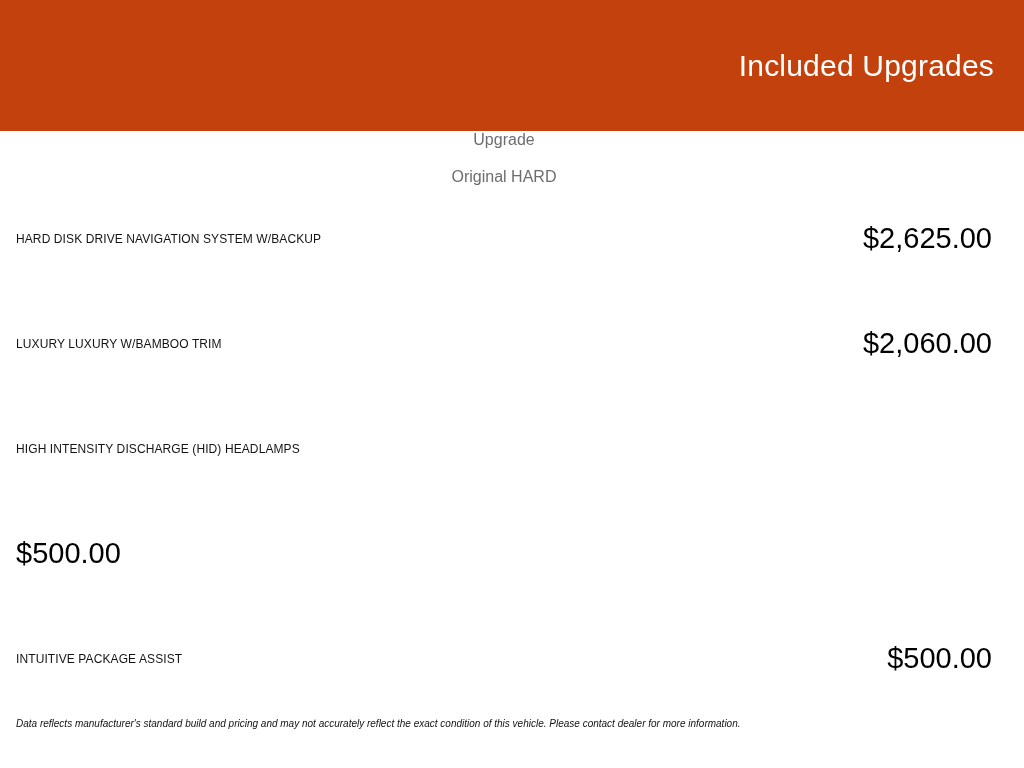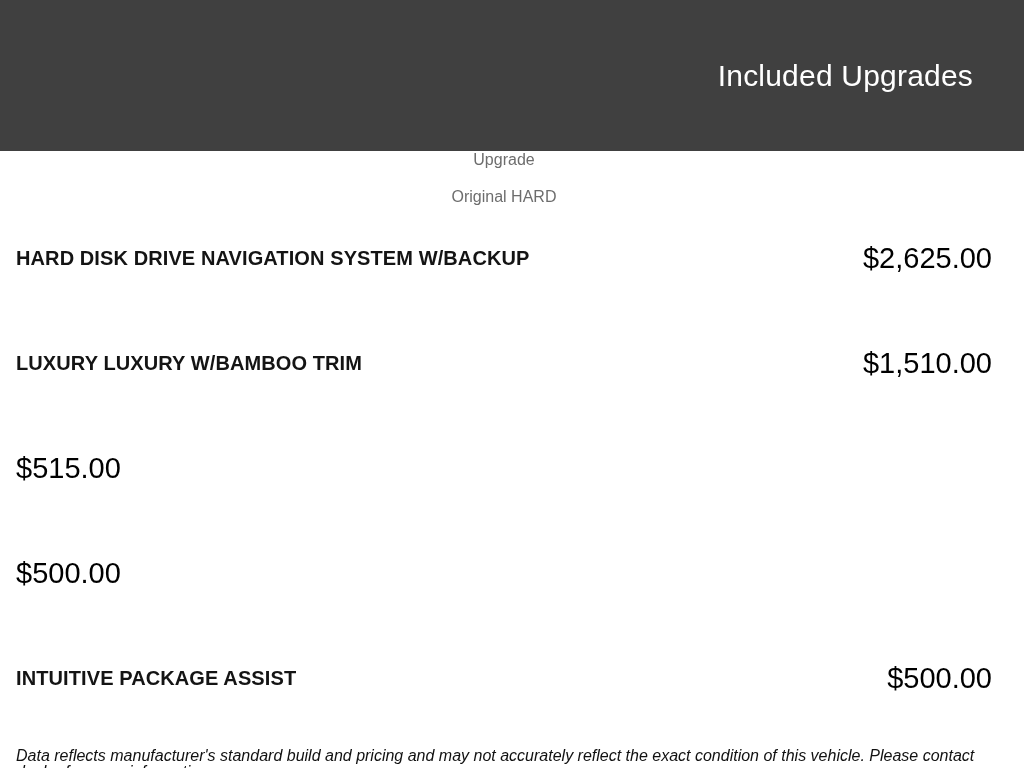--- a/index.html
+++ b/index.html
@@ -5,26 +5,26 @@
   * { box-sizing: border-box; }
   html, body { margin: 0; padding: 0; }
   body {
     width: 1024px;
     height: 768px;
     background: #ffffff;
     font-family: "Liberation Sans", sans-serif;
     overflow: hidden;
   }
   .page-header {
-    height: 151px;
-    background: #404040;
+    height: 131px;
+    background: #c2410c;
     display: flex;
     align-items: center;
     justify-content: flex-end;
-    padding-right: 51px;
+    padding-right: 30px;
   }
   .page-title {
     color: #ffffff;
     font-size: 30px;
     font-weight: 400;
     letter-spacing: 0.2px;
   }
   .content {
     padding: 0 32px 0 16px;
   }
@@ -38,37 +38,37 @@
     font-weight: 400;
     flex-direction: column;
   }
   .upgrade-row {
     height: 105px;
     display: flex;
     align-items: center;
     justify-content: space-between;
   }
   .upgrade-name {
-    font-size: 20px;
+    font-size: 12px;
     color: #141414;
-    font-weight: 700;
+    font-weight: 400;
     letter-spacing: 0.1px;
   }
   .upgrade-price {
     font-size: 29px;
     color: #000000;
     font-weight: 400;
     white-space: nowrap;
   }
   .disclaimer {
-    font-size: 16px;
+    font-size: 10px;
     font-style: italic;
     color: #111111;
     line-height: 16px;
-    margin-top: 17px;
+    margin-top: 5px;
   }
 </style>
 </head>
 <body>
 
 <header class="page-header">
   <div class="page-title">Included Upgrades</div>
 </header>
 
 <main class="content">
@@ -78,25 +78,25 @@
     <span>Original HARD</span>
   </div>
 
   <div class="upgrade-row">
     <span class="upgrade-name">HARD DISK DRIVE NAVIGATION SYSTEM W/BACKUP</span>
     <span class="upgrade-price">$2,625.00</span>
   </div>
 
   <div class="upgrade-row">
     <span class="upgrade-name">LUXURY LUXURY W/BAMBOO TRIM</span>
-    <span class="upgrade-price">$1,510.00</span>
+    <span class="upgrade-price">$2,060.00</span>
   </div>
 
   <div class="upgrade-row">
-    <span class="upgrade-price">$515.00</span>
+    <span class="upgrade-name">HIGH INTENSITY DISCHARGE (HID) HEADLAMPS</span>
   </div>
 
   <div class="upgrade-row">
     <span class="upgrade-price">$500.00</span>
   </div>
 
   <div class="upgrade-row">
     <span class="upgrade-name">INTUITIVE PACKAGE ASSIST</span>
     <span class="upgrade-price">$500.00</span>
   </div>

